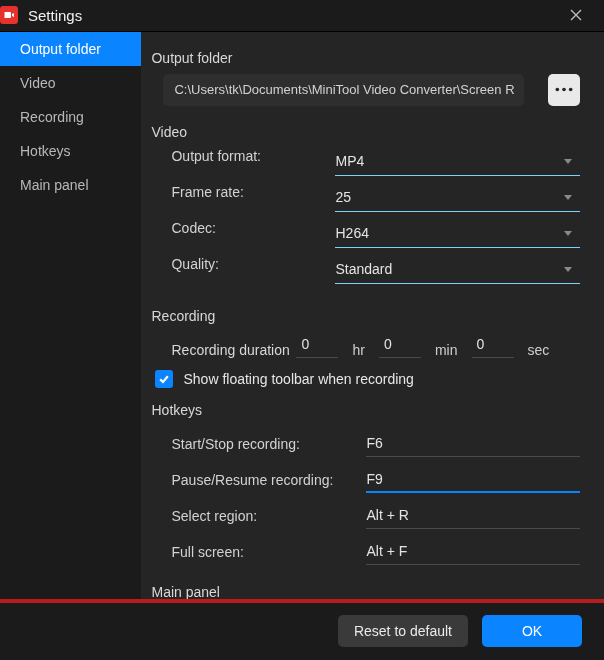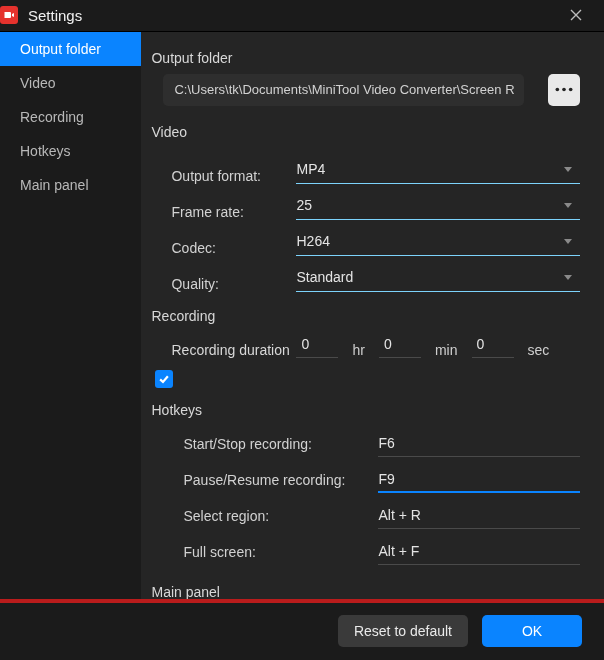--- a/index.html
+++ b/index.html
@@ -76,21 +76,21 @@
   .folder-btn {
     width: 32px; height: 32px;
     border-radius: 5px;
     background: #e9e9e9;
     display: flex; align-items: center; justify-content: center;
     cursor: pointer;
   }
   .folder-btn svg circle { fill: #242424; }
 
   
-  .field-row { display: flex; align-items: flex-end; height: 36px; margin-left: 20px; }
+  .field-row { display: flex; align-items: flex-start; height: 36px; margin-left: 20px; gap: 39px; }
   .field-label { width: 125px; color: #d2d2d2; }
   .select {
     flex: 1 1 auto;
     border-bottom: 1px solid #7dd3fc;
     height: 28px;
     display: flex; align-items: center; justify-content: space-between;
     padding-right: 4px;
     color: #e4e4e4;
     cursor: pointer;
   }
@@ -114,21 +114,21 @@
   .checkbox {
     width: 18px; height: 18px; border-radius: 3px;
     background: #0a84ff;
     display: flex; align-items: center; justify-content: center;
     margin-right: 10px; cursor: pointer;
   }
   .checkbox svg { width: 12px; height: 12px; stroke: #fff; stroke-width: 2.6; fill: none; }
   .checkbox-label { color: #e6e6e6; }
 
   
-  .hotkey-row { display: flex; align-items: center; height: 36px; margin-left: 32px; }
+  .hotkey-row { display: flex; align-items: center; height: 36px; margin-left: 20px; }
   .hotkey-label { width: 195px; color: #d2d2d2; }
   .hotkey-value {
     flex: 1 1 auto;
     border-bottom: 1px solid #4a4a4a;
     height: 26px; display: flex; align-items: center;
     color: #e4e4e4; cursor: text;
   }
   .hotkey-value.active { border-bottom: 2px solid #0a84ff; }
 
   
@@ -250,20 +250,21 @@
         <input class="num-input" value="0" style="">
         <span class="unit" style="margin-right:7px">sec</span>
       </div>
 
       <div class="checkbox-row">
         <div class="checkbox">
           <svg viewBox="0 0 14 14">
               <path d="M2.5 7.5 L5.8 10.5 L11.5 3.8"></path>
             </svg>
         </div>
+        <div class="checkbox-label">Show floating toolbar when recording</div>
       </div>
 
       <div class="section-title" style="margin-top:10px">Hotkeys</div>
 
       <div class="hotkey-row">
         <div class="hotkey-label">Start/Stop recording:</div>
         <div class="hotkey-value">F6</div>
       </div>
       <div class="hotkey-row">
         <div class="hotkey-label">Pause/Resume recording:</div>

